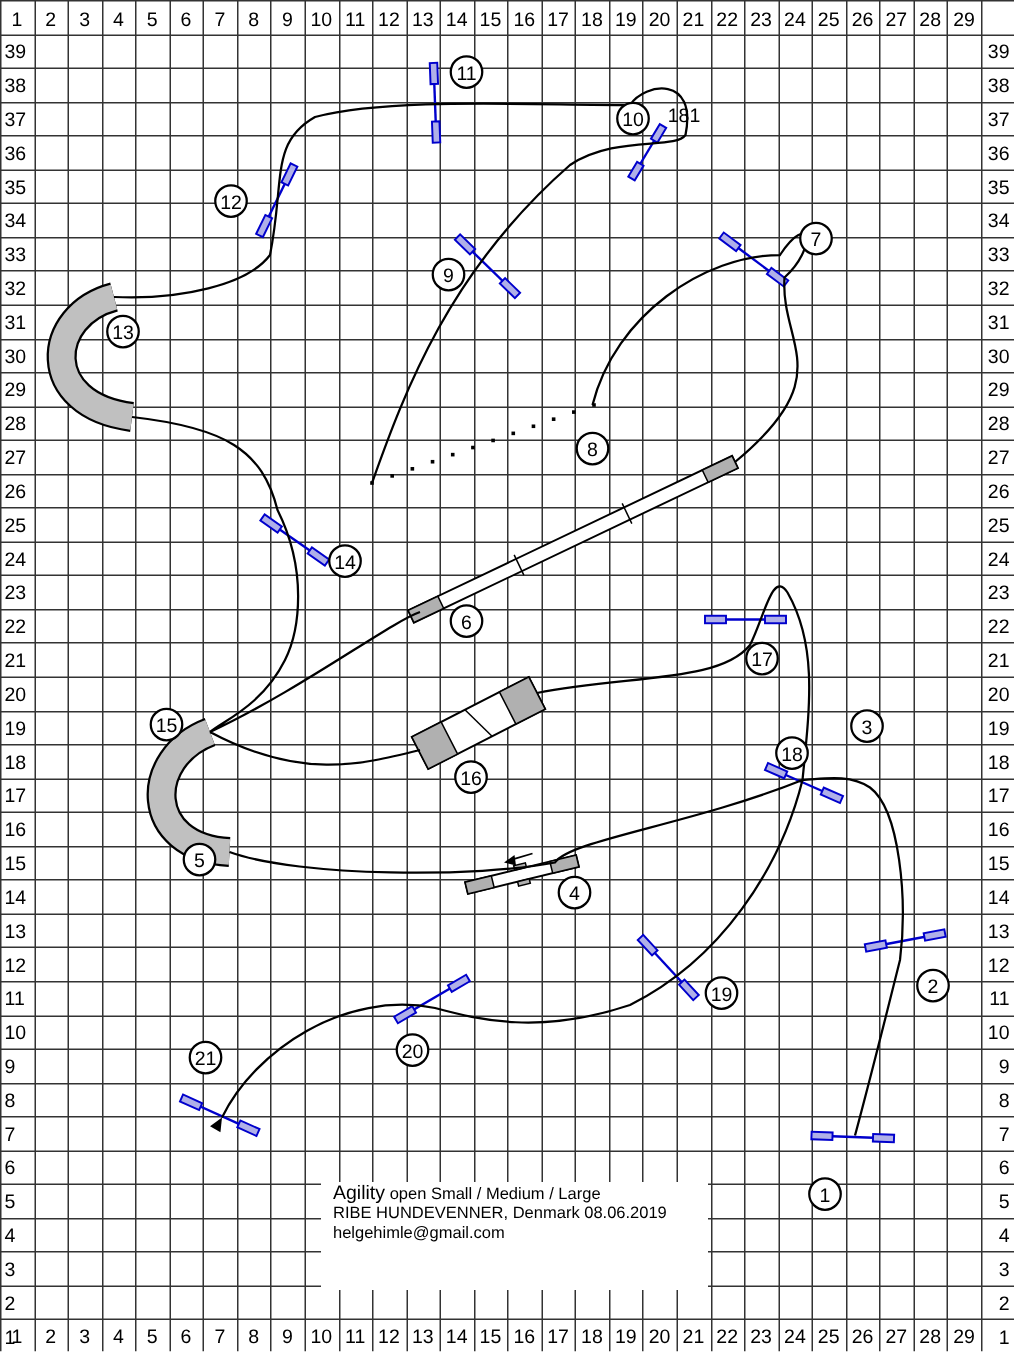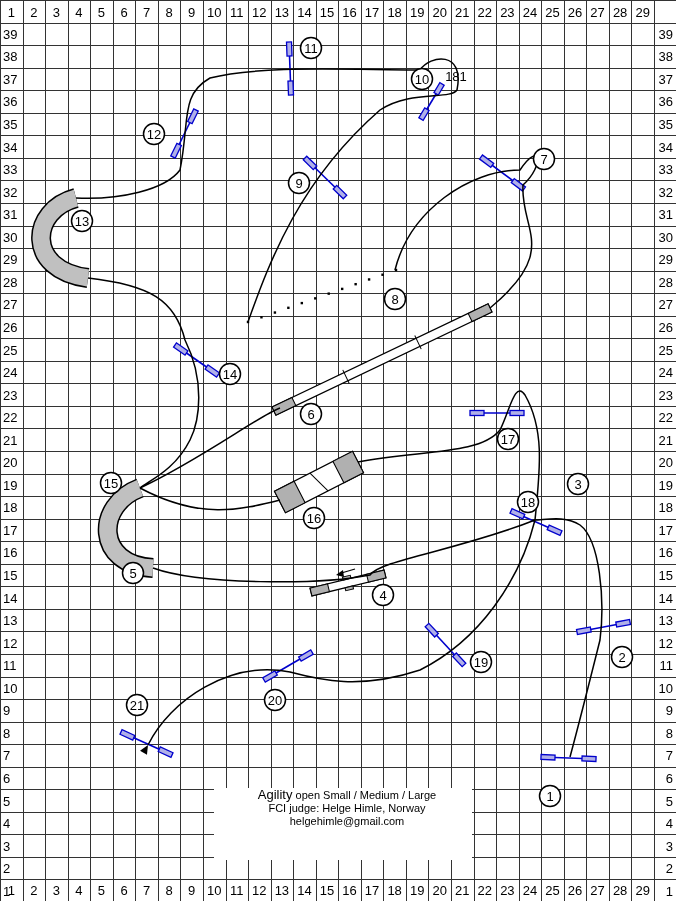--- a/index.html
+++ b/index.html
@@ -1,20 +1,20 @@
 <!DOCTYPE html>
 <html><head>
 <meta charset="utf-8">
 <style>
   html,body{margin:0;padding:0;background:#fff;}
   body{width:676px;height:901px;overflow:hidden;font-family:"Liberation Sans",sans-serif;}
   #stage{position:absolute;left:0;top:0;width:676px;height:901px;}
   svg text{font-family:"Liberation Sans",sans-serif;}
   .info{position:absolute;left:214px;top:788px;width:250px;height:72px;background:#fff;
-        font-family:"Liberation Sans",sans-serif;font-size:11px;line-height:13px;color:#000;padding-left:8px;text-align:center;}
+        font-family:"Liberation Sans",sans-serif;font-size:11px;line-height:13px;color:#000;padding-left:8px;}
   .info .title{font-size:13px;}
   .info .sub{font-size:11px;}
 </style>
 </head>
 <body>
 
 <div id="stage">
   <svg id="svg" width="676" height="901" viewBox="0 0 676 901" xmlns="http://www.w3.org/2000/svg">
     <g id="grid-layer">
         <line x1="0.5" y1="0" x2="0.5" y2="901" stroke="#333" stroke-width="1"></line>
@@ -423,16 +423,16 @@
         <g>
           <circle cx="137" cy="705" r="10.5" fill="#fff" stroke="#000" stroke-width="1.5"></circle>
           <text x="137" y="710" font-size="13" text-anchor="middle" fill="#000">21</text>
         </g>
         <text x="456" y="81" font-size="13" text-anchor="middle" fill="#000">181</text>
       </g>
   </svg>
   <div class="info">
     <div><span class="title">Agility</span>
       <span class="sub">open Small / Medium / Large</span></div>
-    <div>FCI judge: Helge Himle, Norway</div>
+    <div>RIBE HUNDEVENNER, Denmark 08.06.2019</div>
     <div>helgehimle@gmail.com</div>
   </div>
 </div>
 
 </body></html>

